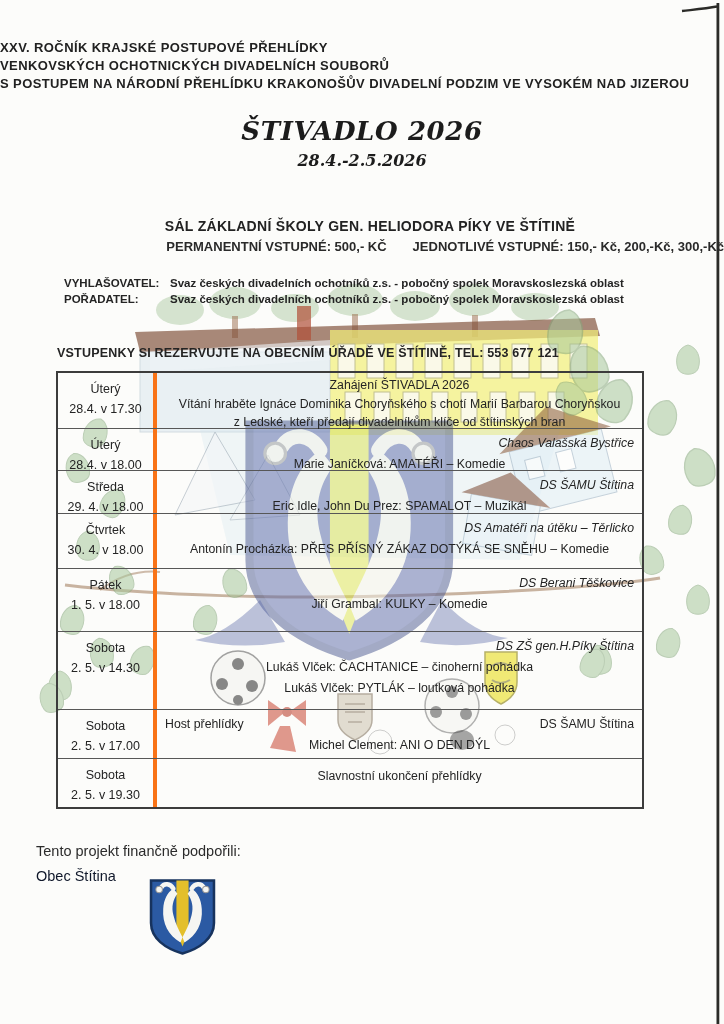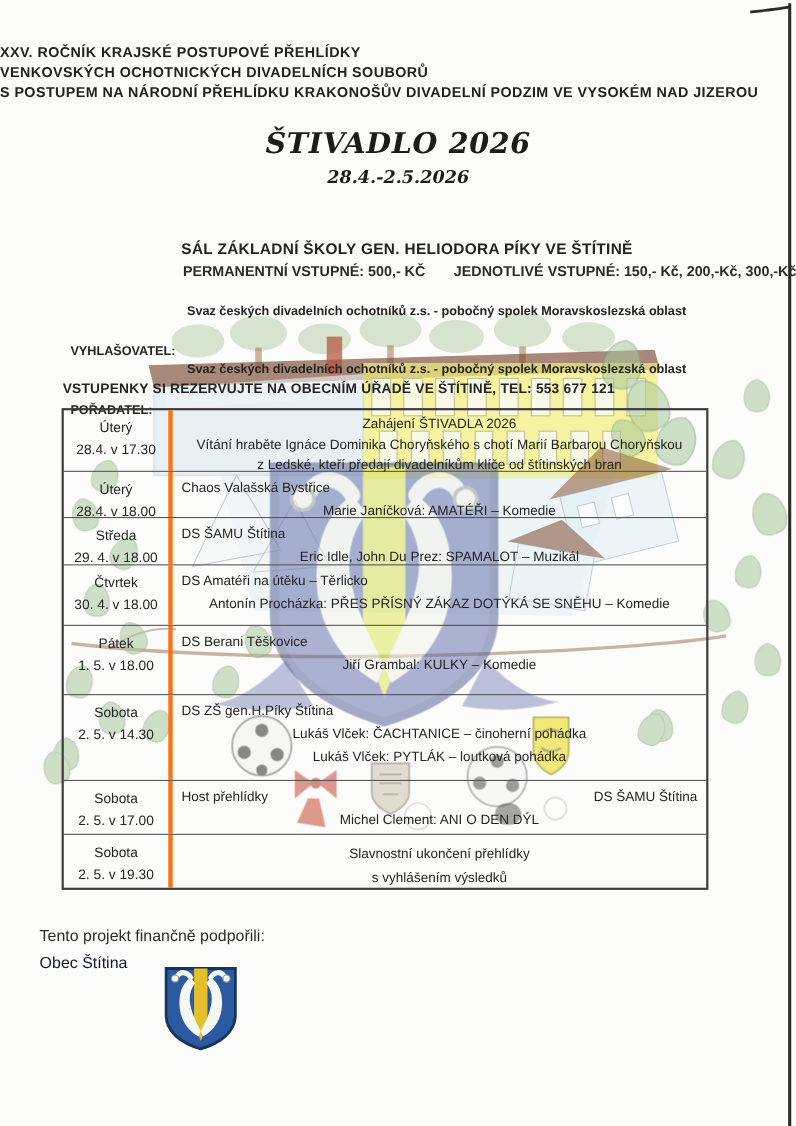--- a/index.html
+++ b/index.html
@@ -22,32 +22,32 @@
     font-size:16px; color:#1c1c1c; }
 
   .venue-hall { top:218px; left:16px; right:0; text-align:center;
     font-weight:bold; font-size:14px; letter-spacing:.3px; color:#222; }
   .venue-price { top:239px; left:0; right:0; text-align:right;
     font-weight:bold; font-size:13px; color:#2a2a2a; }
   .venue-price .gap { display:inline-block; width:26px; }
 
   .orgs { top:276px; left:64px; font-size:11.5px; font-weight:bold; color:#242424; }
   .org-row { display:flex; line-height:15.5px; }
-  .org-label { width:106px; flex:none;margin-top:37px; }
+  .org-label { width:106px; flex:none; }
 
   .reservation { top:346px; left:57px; font-weight:bold; font-size:12.5px;
     letter-spacing:.2px; color:#242424; }
 
   .sched { top:371px; left:56px; width:588px; border:2px solid #3c3c3c; box-sizing:border-box; }
   .trow { display:flex; border-top:1px solid #575757; }
   .trow:first-child { border-top:none; }
   .cl { width:99px; flex:none; box-sizing:border-box; border-right:4px solid #f97316;
     text-align:center; padding-top:6px; font-size:12.5px; line-height:20px; color:#242424; }
   .cr { flex:1; box-sizing:border-box; padding:0 8px; font-size:12.3px; color:#242424; }
-  .troupe { line-height:21px; padding-top:4px; }
+  .troupe { text-align:right; line-height:21px; padding-top:4px;font-style:italic; }
   .play  { text-align:center; line-height:21px; }
   .r1 { height:55px; } .r2 { height:41px; } .r3 { height:42px; } .r4 { height:54px; }
   .r5 { height:62px; } .r6 { height:77px; } .r7 { height:48px; } .r8 { height:48px; }
   .r1 .cr { padding-top:3px; }
   .r1 .play { line-height:18.5px; }
   .hostline { display:flex; justify-content:space-between; line-height:21px; padding-top:4px; }
   .r8 .cr { padding-top:6px; }
   .r8 .play { line-height:22px; }
 
   .f1 { top:843px; left:36px; font-size:14.5px; color:#2b2b2b; }
@@ -305,21 +305,20 @@
         <div class="play">Michel Clement: ANI O DEN DÝL</div>
       </div>
     </div>
     <div class="trow r8">
       <div class="cl">
         <div>Sobota</div>
         <div>2. 5. v 19.30</div>
       </div>
       <div class="cr">
         <div class="play">Slavnostní ukončení přehlídky</div>
-        <div class="play">s vyhlášením výsledků</div>
       </div>
     </div>
   </div>
 
   <div class="abs f1">Tento projekt finančně podpořili:</div>
   <div class="abs f2">Obec Štítina</div>
   <svg class="abs crest-box crest-footer" width="67" height="78" viewBox="0 0 66 76">
     <use href="#crest"></use>
   </svg>
 

